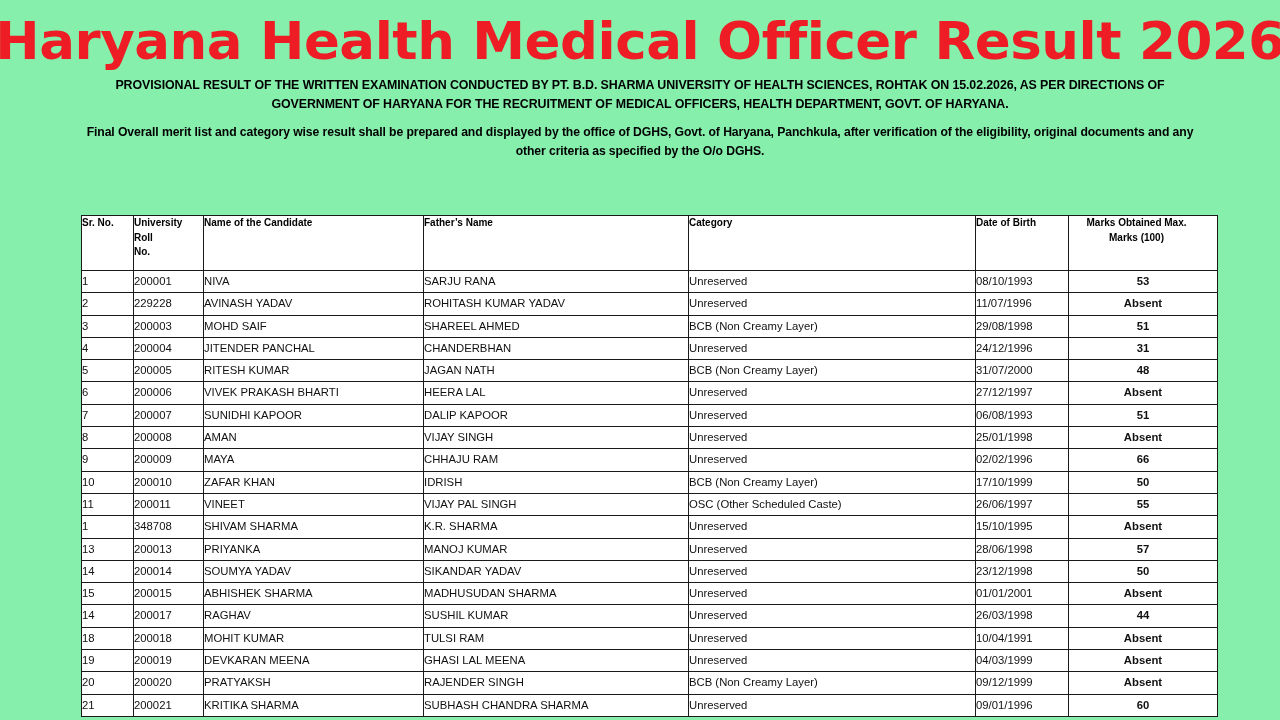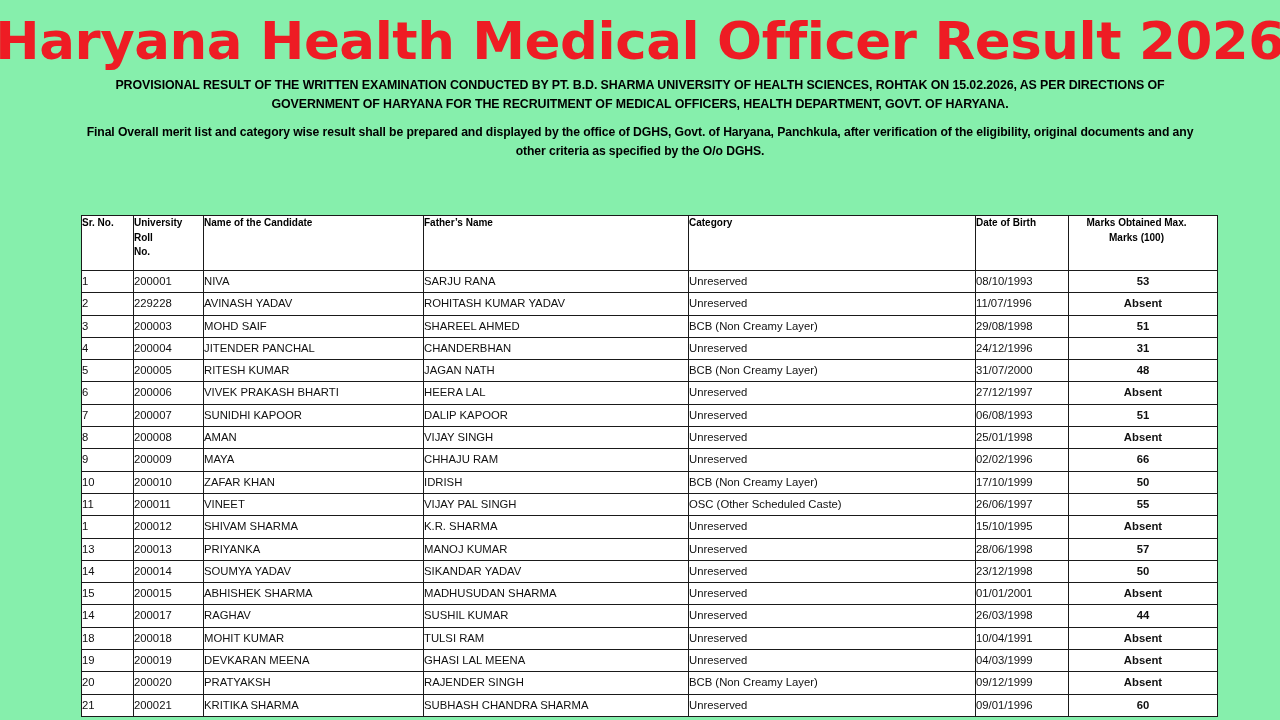--- a/index.html
+++ b/index.html
@@ -290,21 +290,21 @@
             <td>11</td>
             <td>200011</td>
             <td>VINEET</td>
             <td>VIJAY PAL SINGH</td>
             <td>OSC (Other Scheduled Caste)</td>
             <td>26/06/1997</td>
             <td class="num">55</td>
           </tr>
           <tr>
             <td>1</td>
-            <td>200012</td>
+            <td>348708</td>
             <td>SHIVAM SHARMA</td>
             <td>K.R. SHARMA</td>
             <td>Unreserved</td>
             <td>15/10/1995</td>
             <td class="num">Absent</td>
           </tr>
           <tr>
             <td>13</td>
             <td>200013</td>
             <td>PRIYANKA</td>

